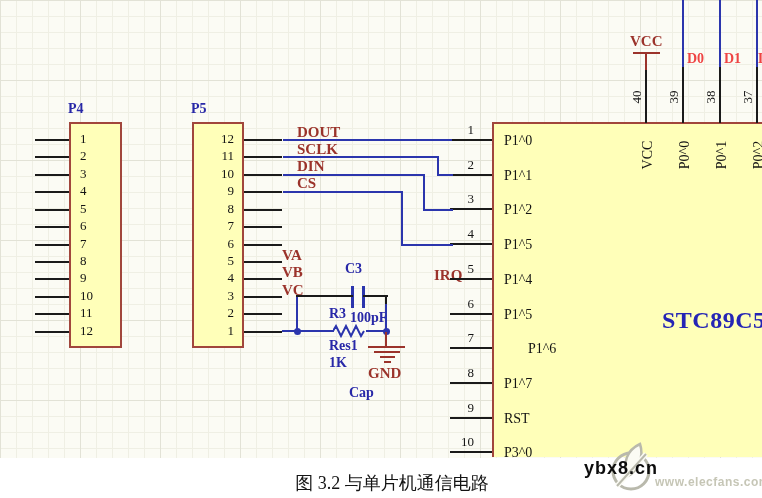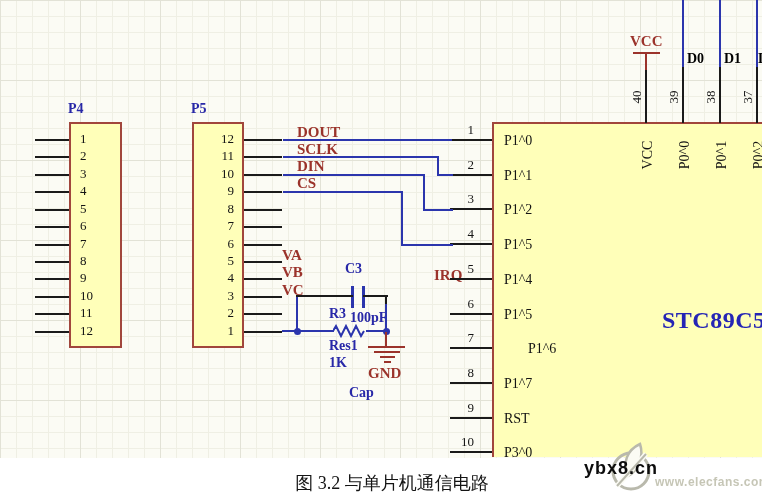--- a/index.html
+++ b/index.html
@@ -9,21 +9,21 @@
     background-image:
       linear-gradient(#E2E2D6 1px, transparent 1px),
       linear-gradient(90deg,#E2E2D6 1px, transparent 1px),
       linear-gradient(#EFEFE4 1px, transparent 1px),
       linear-gradient(90deg,#EFEFE4 1px, transparent 1px);
     background-size:80px 80px,80px 80px,16px 16px,16px 16px;}
   .comp{position:absolute;background:#FFFFB9;border:2px solid #A1463C;box-sizing:border-box;}
   #mcu-box{border-width:2px 0 0 2px;overflow:hidden;}
   .t{position:absolute;white-space:nowrap;line-height:1.05;}
   .net{color:#9B332B;font-weight:bold;font-size:15px;}
-  .net-s{color:#000000;font-weight:bold;font-size:14px;}
+  .net-s{color:#ef4444;font-weight:bold;font-size:14px;}
   .des{color:#2828A8;font-weight:bold;font-size:14px;}
   .pnum{color:#141414;font-size:13px;}
   .pname{color:#141414;font-size:14px;}
   .ctr{text-align:center;}
   .rot{transform:rotate(-90deg);}
   .wh,.wv,.stub{position:absolute;}
   .mcu-name{position:absolute;color:#2525B5;font-weight:bold;font-size:24px;letter-spacing:.5px;white-space:nowrap;}
   #caption{position:absolute;left:0;top:471px;width:762px;text-align:center;padding-left:22px;box-sizing:border-box;
            font-size:18px;color:#141414;}
   .wm-site{position:absolute;left:584px;top:458px;font-family:"Liberation Sans",sans-serif;

